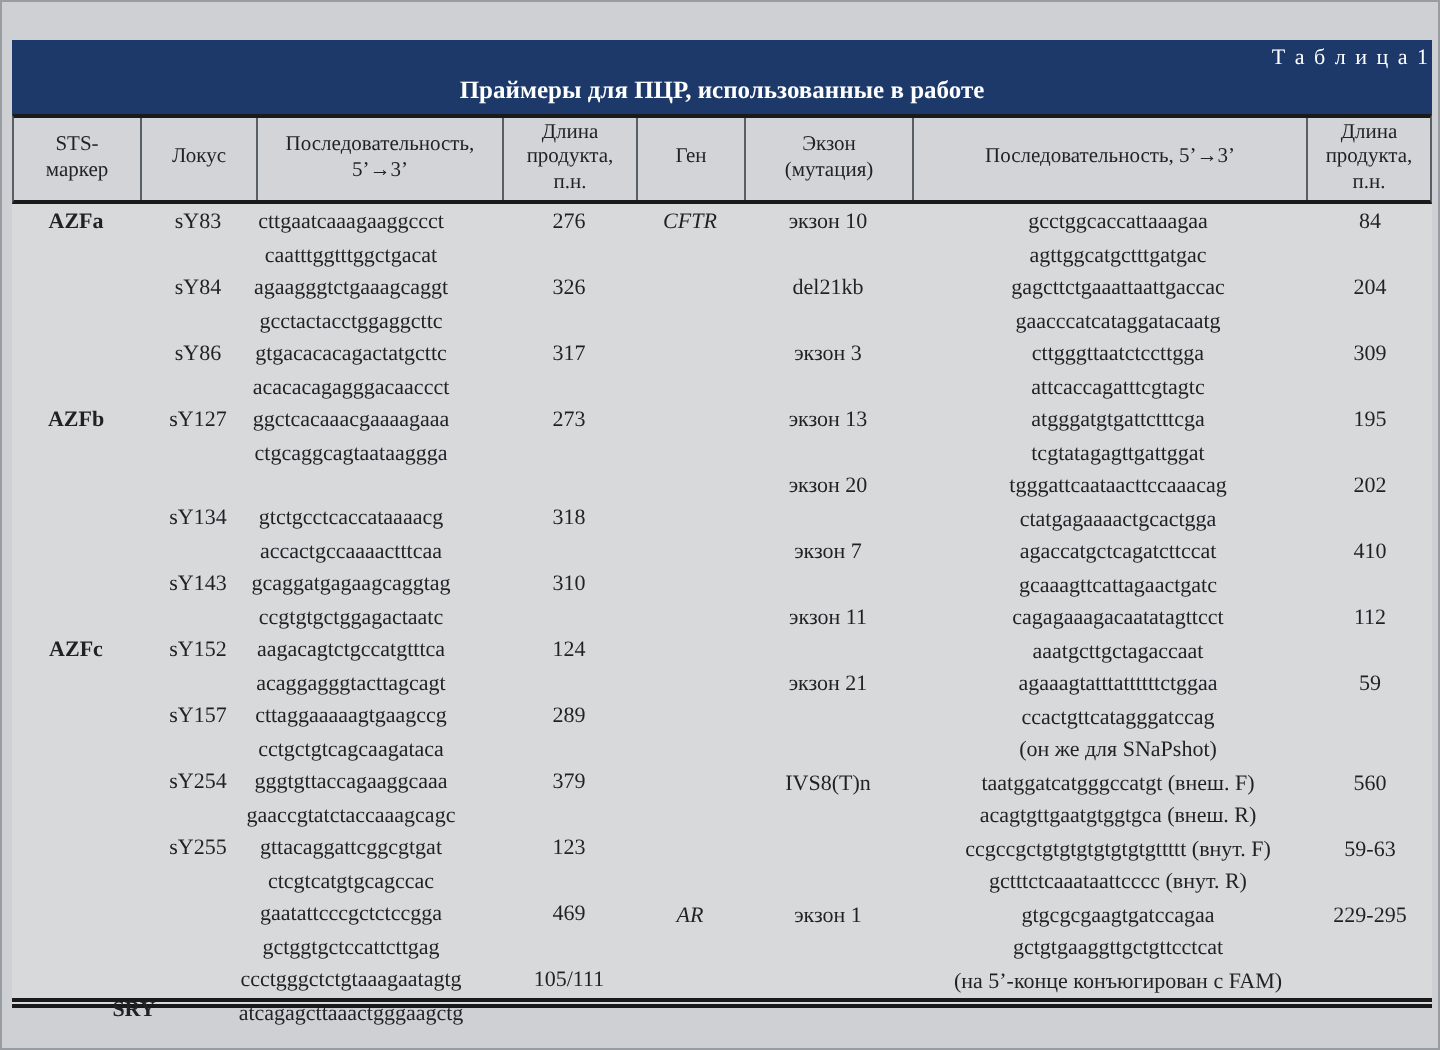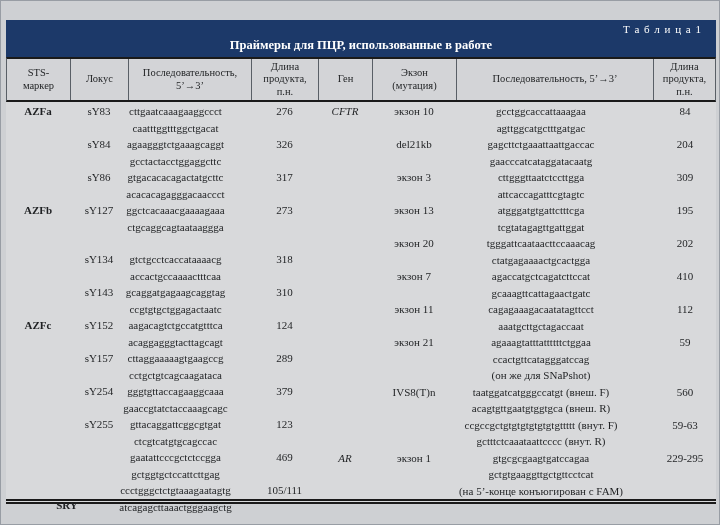--- a/index.html
+++ b/index.html
@@ -4,21 +4,21 @@
 <style>
   html,body{margin:0;padding:0;}
   .page{
     position:relative;width:720px;height:525px;
     background:#ced0d3;border:1px solid #989da4;box-sizing:border-box;
     font-family:"Liberation Serif","DejaVu Serif",serif;color:#1f2123;
     overflow:hidden;
   }
   .band{
     position:absolute;left:5px;top:19px;width:710px;height:37px;
-    background:#1c3969;color:#ffffff;box-sizing:border-box;padding:2px 14px 0;
+    background:#1c3969;color:#ffffff;box-sizing:border-box;padding:2px 1px 0;
   }
   .tab-label{text-align:right;font-size:11px;line-height:15px;letter-spacing:1px;}
   .band-title{text-align:center;font-weight:bold;font-size:12.5px;line-height:17px;}
   .thead{
     position:absolute;left:5px;top:56px;width:710px;height:45px;
     background:#d3d4d7;box-sizing:border-box;
     border-top:2px solid #1a1a1a;border-bottom:2px solid #1a1a1a;
     border-left:1px solid #595f66;border-right:1px solid #595f66;
     display:grid;grid-template-columns:63px 58px 123px 67px 54px 84px 197px 62px;
   }
@@ -37,21 +37,21 @@
   .side-right{left:312px;width:398px;}
   .trow{position:relative;}
   .cell{position:absolute;top:0;text-align:center;font-size:11px;line-height:16.5px;}
   .locus{left:0;width:64px;font-weight:bold;}
   .locus.wide{width:122px;margin-top:48px;}
   .sts{left:64px;width:58px;}
   .seqs-l{left:108px;width:123px;}
   .len-l{left:245px;width:67px;}
   .gene{left:0;width:54px;font-style:italic;}
   .exon{left:54px;width:84px;}
-  .seqs-r{left:124px;width:198px;}
+  .seqs-r{left:142px;width:198px;}
   .len-r{left:336px;width:62px;}
   .seqline{font-size:11px;line-height:16.5px;text-align:center;white-space:nowrap;}
 </style>
 </head>
 <body>
 
 <div class="page">
 
   <div class="band">
     <div class="tab-label">Т а б л и ц а  1</div>

